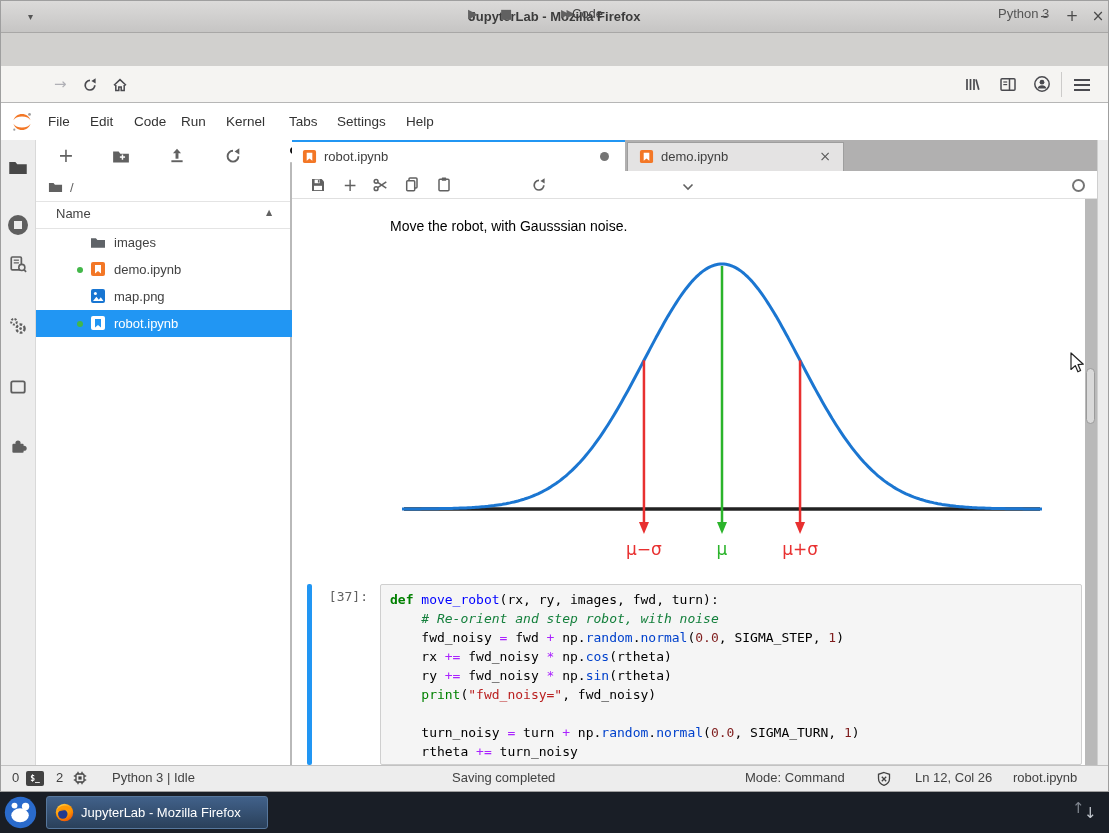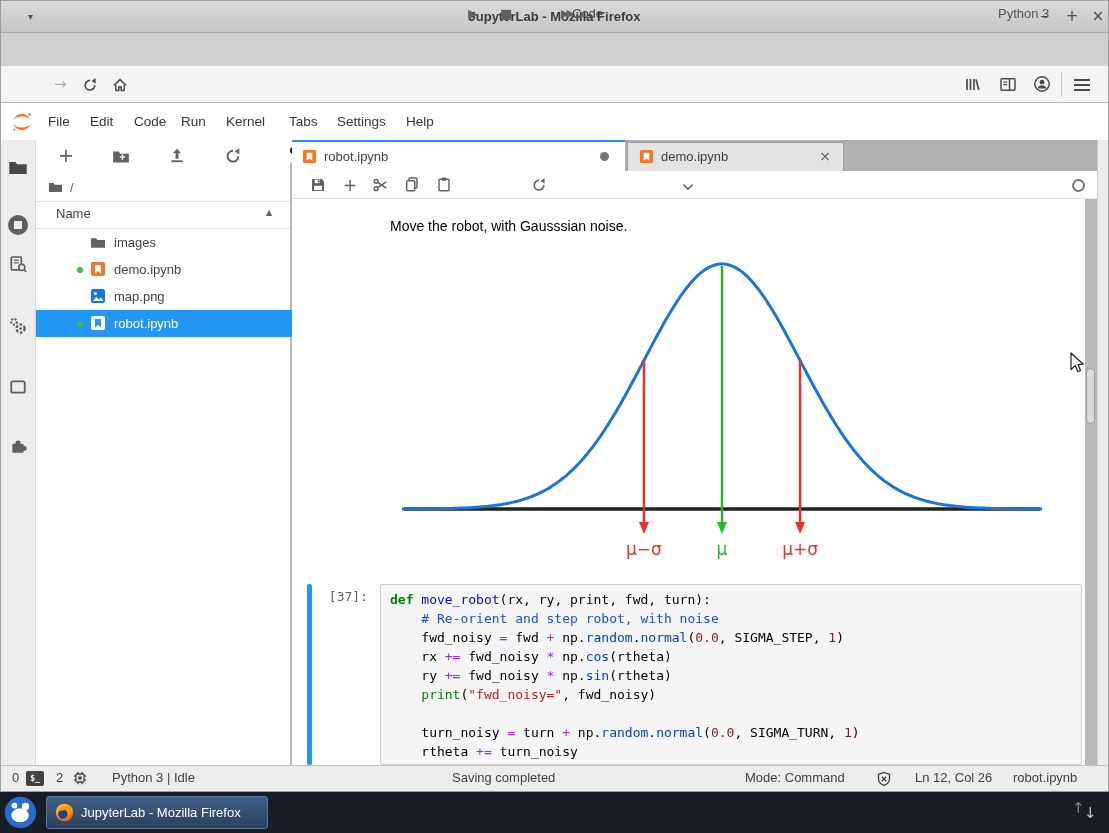--- a/index.html
+++ b/index.html
@@ -60,21 +60,21 @@
   .kernel-circle{width:13px;height:13px;border:2px solid #757575;border-radius:50%;box-sizing:border-box}
   
   .nbcontent{left:292px;top:199px;width:793px;height:566px;background:#fff;overflow:hidden}
   .md-text{font-size:14px;color:#000}
   .cell-bar{background:var(--accent);border-radius:2px}
   .prompt{font-family:"DejaVu Sans Mono",monospace;font-size:13px;color:#616161;text-align:right}
   .editor{background:#f5f5f5;border:1px solid #cfcfcf;border-radius:2px;box-sizing:border-box;
     padding:5px 0 0 9px;overflow:hidden}
   .cl{font-family:"DejaVu Sans Mono",monospace;font-size:13px;line-height:19px;height:19px;white-space:pre}
   .tk-p{color:#000}.tk-kw{color:#008000;font-weight:bold}.tk-dn{color:#0000ff}
-  .tk-cm{color:#1d4ed8;}.tk-op{color:#aa22ff}.tk-pr{color:#0041cc}
+  .tk-cm{color:#15803d;font-style:italic}.tk-op{color:#aa22ff}.tk-pr{color:#0041cc}
   .tk-nu{color:#7f1d1d}.tk-bi{color:#008000}.tk-st{color:#ba2121}
   .scroll-thumb{left:1086px;top:368px;width:9px;height:56px;background:#d9d9d9;
     border:1px solid #9b9b9b;border-radius:5px;box-sizing:border-box}
   .rightstrip{left:1097px;top:140px;width:12px;height:625px;background:#ececec;
     border-left:1px solid #cfcfcf;box-sizing:border-box}
   
   .statusbar{left:0;top:765px;width:1109px;height:27px;background:#ededed;
     border-top:1px solid #c2c2c2;box-sizing:border-box}
   .sb-text{font-size:13px;color:#424242;line-height:26px}
   .term-badge{left:26px;top:771px;width:18px;height:15px;background:#424242;border-radius:2px;
@@ -341,21 +341,21 @@
       <line x1="320" y1="14" x2="320" y2="271" stroke="#2bb42b" stroke-width="2.5"></line>
       <polygon points="315,270 325,270 320,282" fill="#2bb42b"></polygon>
       <text x="320" y="303" text-anchor="middle" fill="#2bb42b" font-size="17" font-family="&quot;DejaVu Sans&quot;,sans-serif">μ</text>
       <line x1="398.0487804878049" y1="108.285" x2="398.0487804878049" y2="271" stroke="#e83030" stroke-width="2.5"></line>
       <polygon points="393.0487804878049,270 403.0487804878049,270 398.0487804878049,282" fill="#e83030"></polygon>
       <text x="398.0487804878049" y="303" text-anchor="middle" fill="#e83030" font-size="17" font-family="&quot;DejaVu Sans&quot;,sans-serif">μ+σ</text>
     </svg>
   <div class="abs cell-bar" style="left:15px;top:385px;width:5px;height:181px"></div>
   <span class="abs prompt" style="left:4px;top:390px;width:72px">[37]:</span>
   <div id="code-editor" class="abs editor" style="left:88px;top:385px;width:702px;height:181px">
-      <div class="cl"><span class="tk-kw">def</span><span class="tk-p"> </span><span class="tk-dn">move_robot</span><span class="tk-p">(rx, ry, print, fwd, turn):</span></div>
+      <div class="cl"><span class="tk-kw">def</span><span class="tk-p"> </span><span class="tk-dn">move_robot</span><span class="tk-p">(rx, ry, images, fwd, turn):</span></div>
       <div class="cl"><span class="tk-cm">    # Re-orient and step robot, with noise</span></div>
       <div class="cl"><span class="tk-p">    fwd_noisy </span><span class="tk-op">=</span><span class="tk-p"> fwd </span><span class="tk-op">+</span><span class="tk-p"> np.</span><span class="tk-pr">random</span><span class="tk-p">.</span><span class="tk-pr">normal</span><span class="tk-p">(</span><span class="tk-nu">0.0</span><span class="tk-p">, SIGMA_STEP, </span><span class="tk-nu">1</span><span class="tk-p">)</span></div>
       <div class="cl"><span class="tk-p">    rx </span><span class="tk-op">+=</span><span class="tk-p"> fwd_noisy </span><span class="tk-op">*</span><span class="tk-p"> np.</span><span class="tk-pr">cos</span><span class="tk-p">(rtheta)</span></div>
       <div class="cl"><span class="tk-p">    ry </span><span class="tk-op">+=</span><span class="tk-p"> fwd_noisy </span><span class="tk-op">*</span><span class="tk-p"> np.</span><span class="tk-pr">sin</span><span class="tk-p">(rtheta)</span></div>
       <div class="cl"><span class="tk-p">    </span><span class="tk-bi">print</span><span class="tk-p">(</span><span class="tk-st">"fwd_noisy="</span><span class="tk-p">, fwd_noisy)</span></div>
       <div class="cl">&nbsp;</div>
       <div class="cl"><span class="tk-p">    turn_noisy </span><span class="tk-op">=</span><span class="tk-p"> turn </span><span class="tk-op">+</span><span class="tk-p"> np.</span><span class="tk-pr">random</span><span class="tk-p">.</span><span class="tk-pr">normal</span><span class="tk-p">(</span><span class="tk-nu">0.0</span><span class="tk-p">, SIGMA_TURN, </span><span class="tk-nu">1</span><span class="tk-p">)</span></div>
       <div class="cl"><span class="tk-p">    rtheta </span><span class="tk-op">+=</span><span class="tk-p"> turn_noisy</span></div>
     </div>
 </div>

